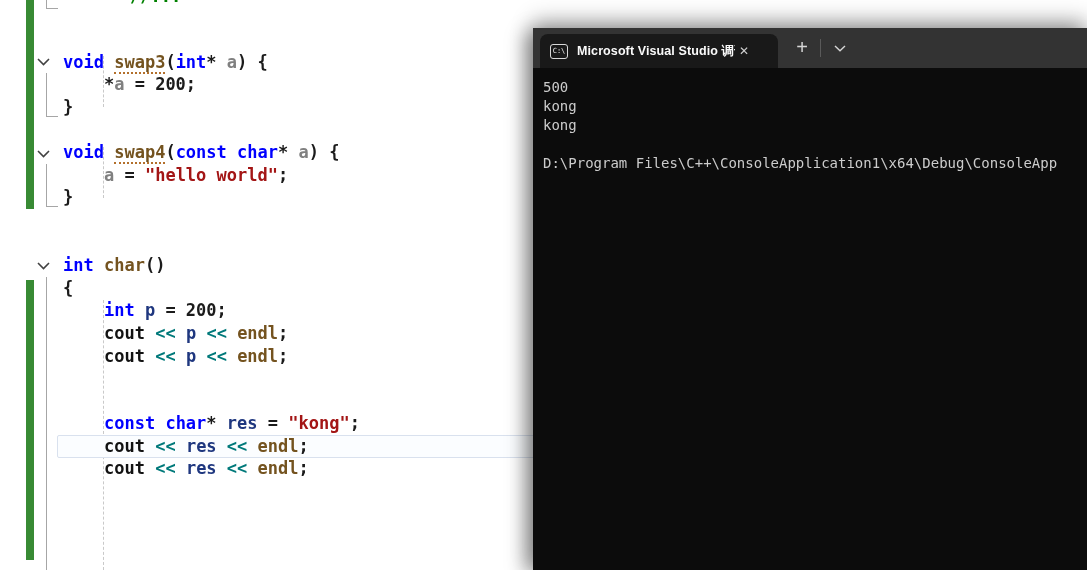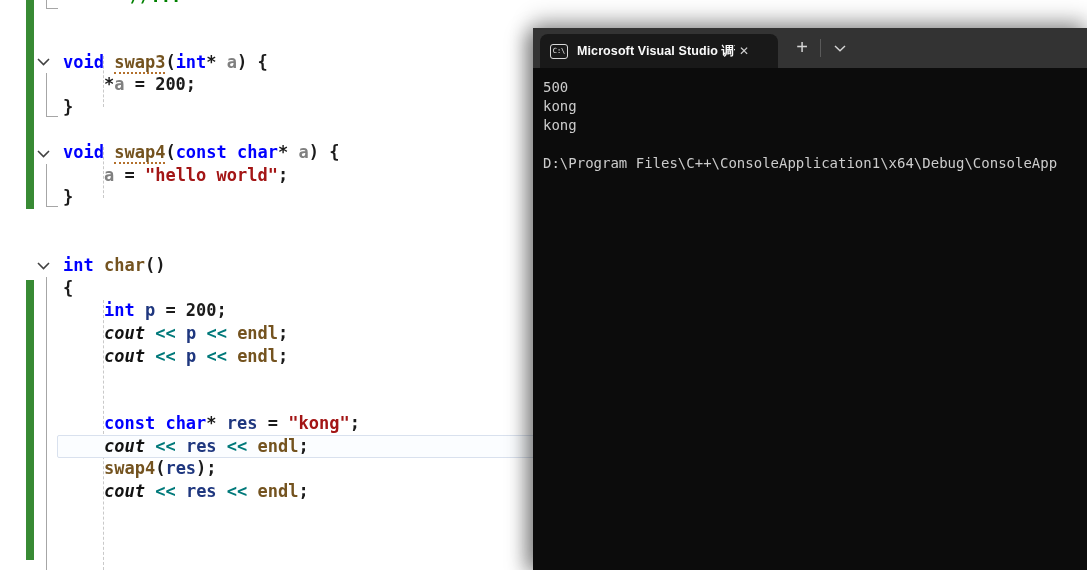--- a/index.html
+++ b/index.html
@@ -28,21 +28,21 @@
   .partial-line{position:absolute;left:130px;top:-14px;
         font-family:"DejaVu Sans Mono", monospace;font-weight:bold;font-size:17px;color:#008000;}
 
   .tok-kw{color:#0000ff;}
   .tok-fn{color:#74531f;}
   .tok-fnu{color:#74531f;border-bottom:2px dotted #b3702c;}
   .tok-prm{color:#808080;}
   .tok-var{color:#1f377f;}
   .tok-str{color:#a31515;}
   .tok-op{color:#00797a;}
-  .tok-glb{color:#121212;font-style:italic;}
+  .tok-glb{color:#121212;}
   .tok-pl{color:#1b1b1b;}
 
   
   .terminal{position:absolute;left:533px;top:28px;width:554px;height:542px;background:#0c0c0c;
             box-shadow:-8px 4px 18px rgba(0,0,0,.38), 0 -8px 20px rgba(0,0,0,.30);}
   .tabbar{position:relative;height:40px;background:#333333;}
   .tab{position:absolute;left:7px;top:6px;height:34px;width:238px;background:#191919;
        border-radius:8px 8px 0 0;display:flex;align-items:center;padding:0 10px;box-sizing:border-box;}
   .cmd-icon{flex:0 0 auto;width:16px;height:13px;border:1px solid #d8d8d8;border-radius:3px;
             color:#eeeeee;font-size:7px;line-height:13px;text-align:center;
@@ -111,21 +111,20 @@
         <div class="code-line"></div>
         <div class="code-line"><span class="tok-kw">int </span><span class="tok-fn">char</span><span class="tok-pl">()</span></div>
         <div class="code-line"><span class="tok-pl">{</span></div>
         <div class="code-line"><span class="tok-pl">    </span><span class="tok-kw">int </span><span class="tok-var">p</span><span class="tok-pl"> = 200;</span></div>
         <div class="code-line"><span class="tok-pl">    </span><span class="tok-glb">cout</span><span class="tok-pl"> </span><span class="tok-op">&lt;&lt;</span><span class="tok-pl"> </span><span class="tok-var">p</span><span class="tok-pl"> </span><span class="tok-op">&lt;&lt;</span><span class="tok-pl"> </span><span class="tok-fn">endl</span><span class="tok-pl">;</span></div>
         <div class="code-line"><span class="tok-pl">    </span><span class="tok-glb">cout</span><span class="tok-pl"> </span><span class="tok-op">&lt;&lt;</span><span class="tok-pl"> </span><span class="tok-var">p</span><span class="tok-pl"> </span><span class="tok-op">&lt;&lt;</span><span class="tok-pl"> </span><span class="tok-fn">endl</span><span class="tok-pl">;</span></div>
         <div class="code-line"></div>
         <div class="code-line"></div>
         <div class="code-line"><span class="tok-pl">    </span><span class="tok-kw">const</span><span class="tok-pl"> </span><span class="tok-kw">char</span><span class="tok-pl">* </span><span class="tok-var">res</span><span class="tok-pl"> = </span><span class="tok-str">"kong"</span><span class="tok-pl">;</span></div>
         <div class="code-line"><span class="tok-pl">    </span><span class="tok-glb">cout</span><span class="tok-pl"> </span><span class="tok-op">&lt;&lt;</span><span class="tok-pl"> </span><span class="tok-var">res</span><span class="tok-pl"> </span><span class="tok-op">&lt;&lt;</span><span class="tok-pl"> </span><span class="tok-fn">endl</span><span class="tok-pl">;</span></div>
-        <div class="code-line"><span class="tok-pl">    </span><span class="tok-fn">swap4</span><span class="tok-pl">(</span><span class="tok-var">res</span><span class="tok-pl">);</span></div>
         <div class="code-line"><span class="tok-pl">    </span><span class="tok-glb">cout</span><span class="tok-pl"> </span><span class="tok-op">&lt;&lt;</span><span class="tok-pl"> </span><span class="tok-var">res</span><span class="tok-pl"> </span><span class="tok-op">&lt;&lt;</span><span class="tok-pl"> </span><span class="tok-fn">endl</span><span class="tok-pl">;</span></div>
         <div class="code-line"></div>
         <div class="code-line"></div>
       </div>
   </div>
 
   <div class="terminal">
     <div class="tabbar">
       <div class="tab">
         <span class="cmd-icon">C:\</span>

